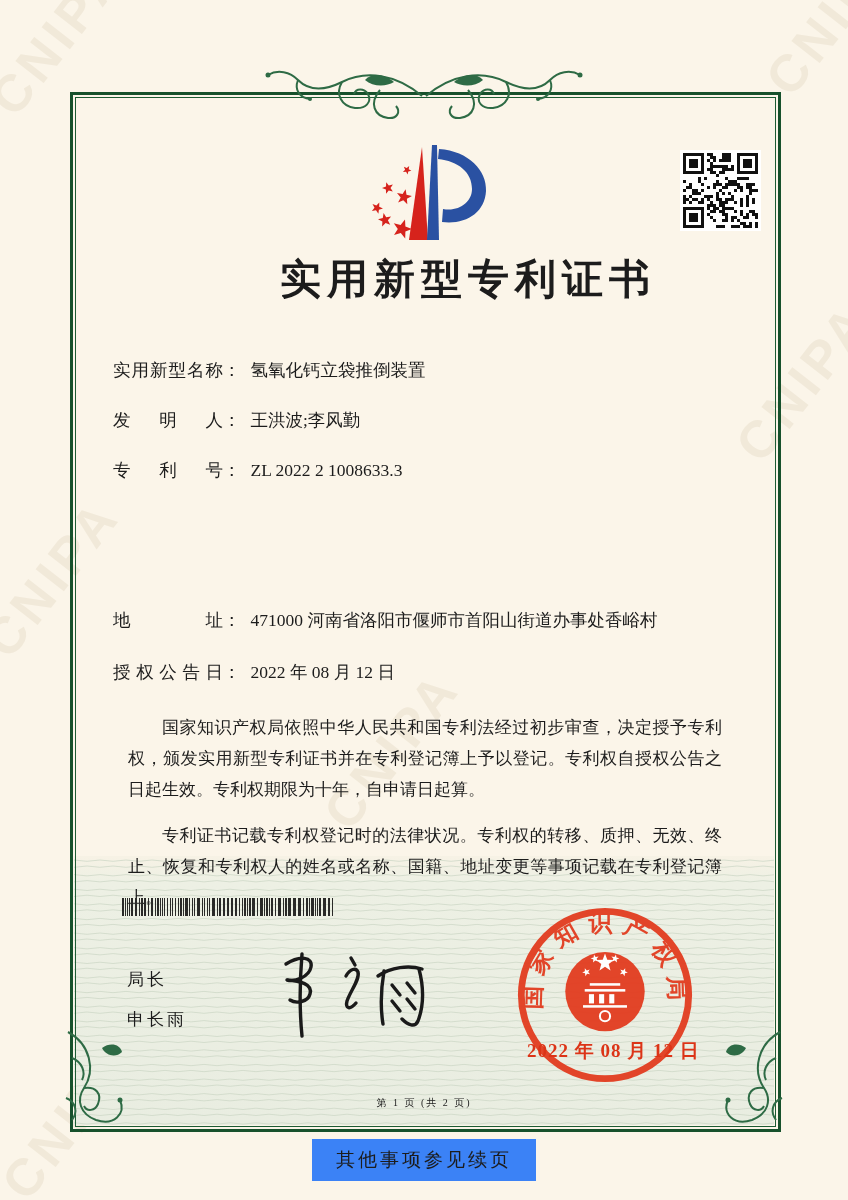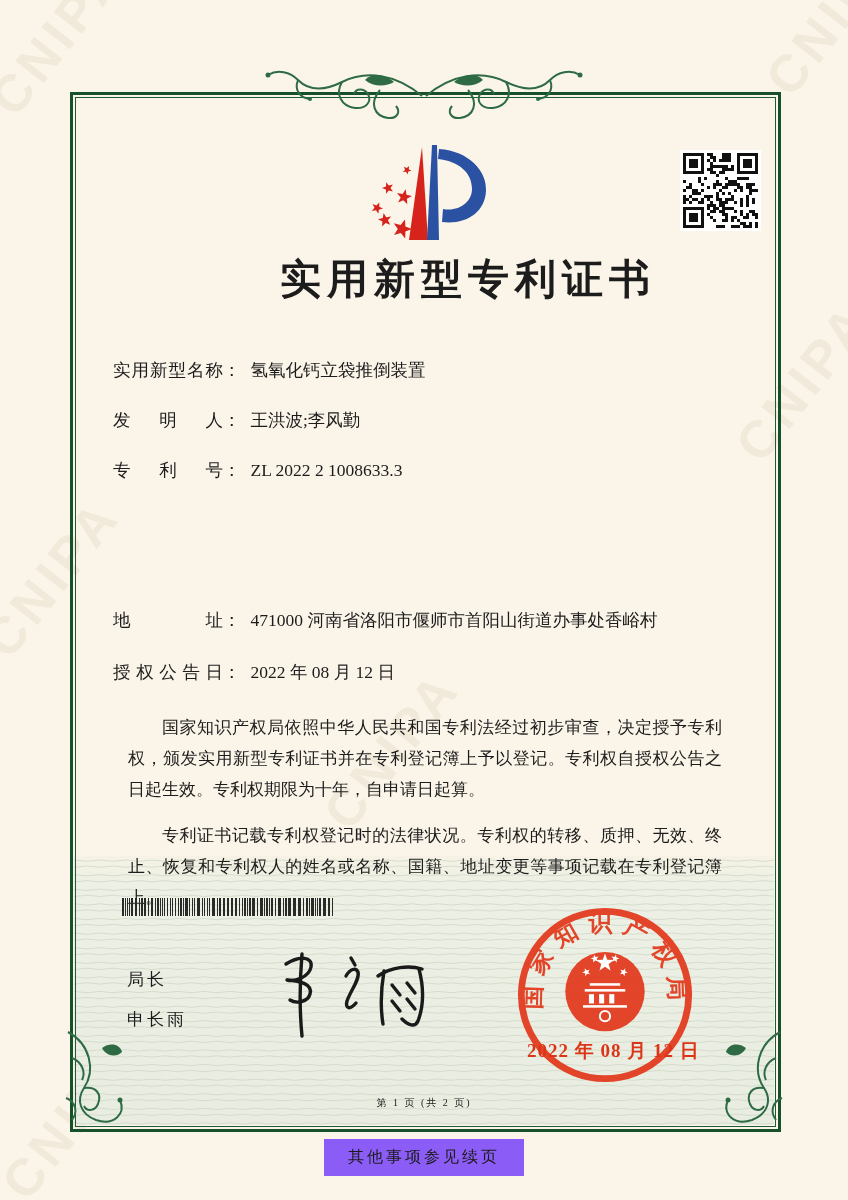--- a/index.html
+++ b/index.html
@@ -27,22 +27,22 @@
   .paras{position:absolute;left:113px;top:697px;width:624px;font-size:17px;line-height:31px;text-align:justify;}
   .paras p{margin:15px;text-indent:2em;}
   .barcode{position:absolute;left:122px;top:898px;line-height:0;z-index:5;}
   .signer{position:absolute;left:127px;top:968px;font-size:17px;letter-spacing:3px;z-index:5;}
   .signer div{margin-bottom:17px;}
   .signature{position:absolute;left:250px;top:944px;z-index:5;}
   .seal{position:absolute;left:512px;top:902px;z-index:6;opacity:.95;mix-blend-mode:multiply;}
   .sealdate{position:absolute;left:527px;top:1038px;z-index:7;color:#dc3417;font-weight:bold;
             font-size:19px;letter-spacing:1px;white-space:nowrap;}
   .pageinfo{position:absolute;left:70px;top:1096px;width:708px;text-align:center;font-size:10px;letter-spacing:2px;z-index:5;}
-  .footnote{position:absolute;left:50%;top:1139px;transform:translateX(-50%);background:#8b5cf6;
-            padding:8px 24px;font-size:16px;letter-spacing:3px;z-index:5;white-space:nowrap;}
+  .footnote{position:absolute;left:50%;top:1139px;transform:translateX(-50%);background:#3b82f6;
+            padding:8px 24px;font-size:19px;letter-spacing:3px;z-index:5;white-space:nowrap;}
 </style>
 </head>
 <body>
 
 <div class="page">
 
   <div class="wm" style="left:-34px;top:6px;">CNIPA</div>
   <div class="wm" style="left:742px;top:-14px;">CNIPA</div>
   <div class="wm" style="left:712px;top:352px;">CNIPA</div>
   <div class="wm" style="left:-40px;top:548px;">CNIPA</div>

